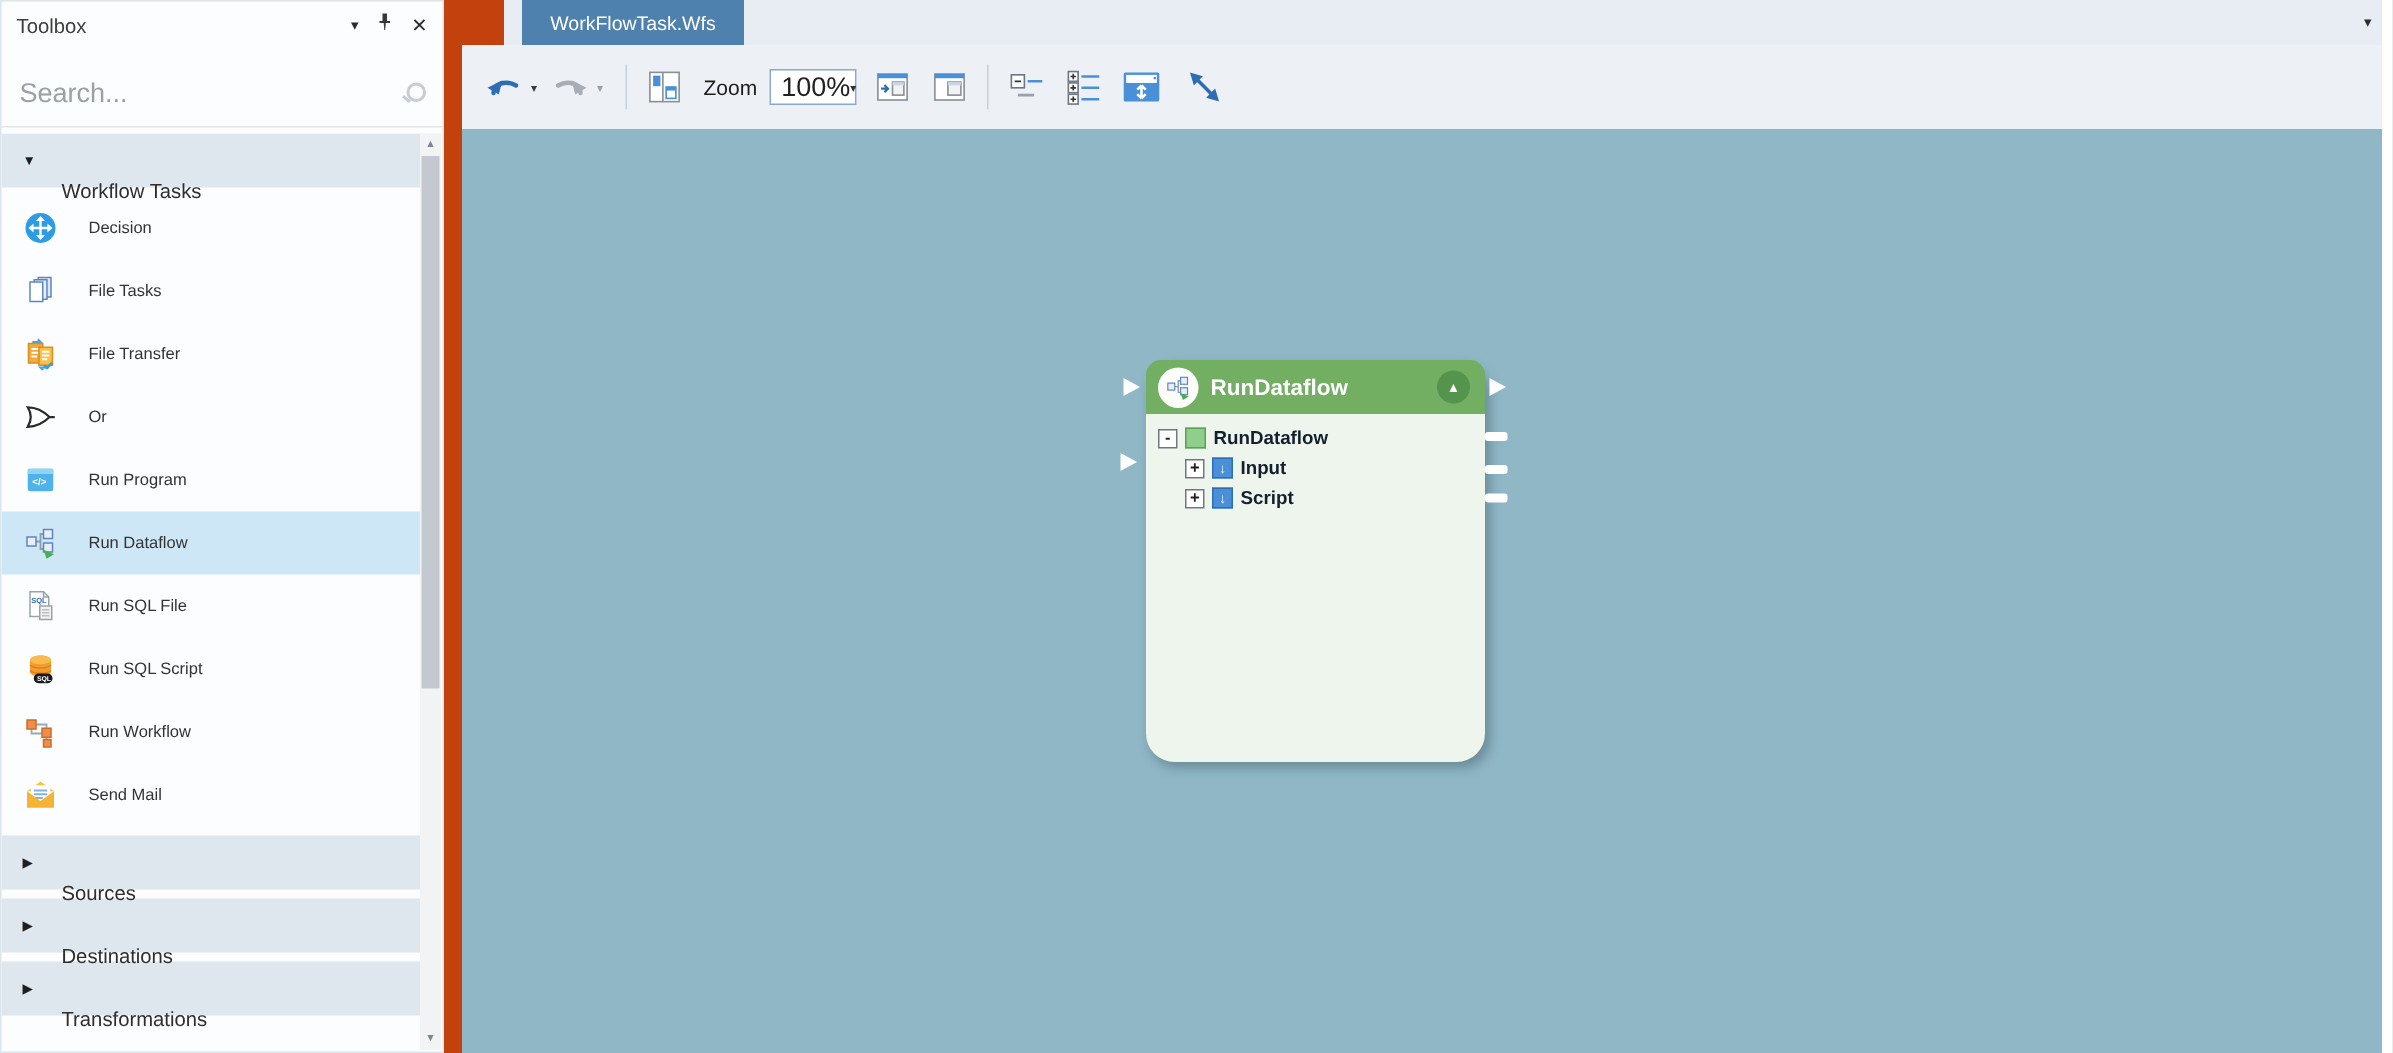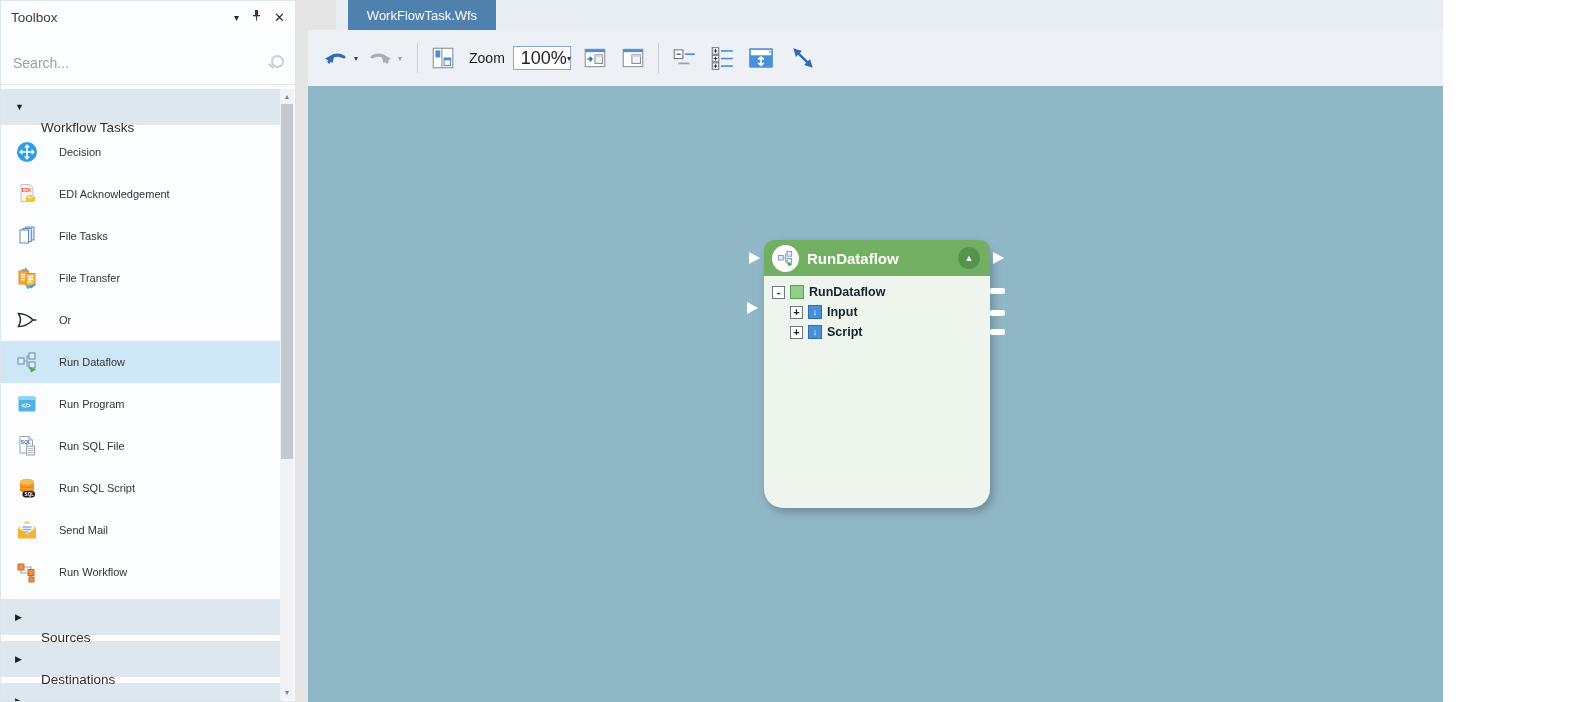--- a/index.html
+++ b/index.html
@@ -1,32 +1,32 @@
 <!DOCTYPE html>
 <html><head>
 <meta charset="utf-8">
 <style>
   * { margin:0; padding:0; box-sizing:border-box; }
   html,body { background:#fff; }
   body { font-family:"Liberation Sans","DejaVu Sans",sans-serif; }
-  .app { position:relative; width:1443px; height:702px; background:#e5e5e5; overflow:hidden;padding-left:41px; }
+  .app { position:relative; width:1588px; height:702px; background:#c2410c; overflow:hidden;padding-left:41px; }
 
   
   .toolbox { position:absolute; left:0; top:0; width:296px; height:702px;
              background:#fcfdfe; border:1px solid #dce4ec; }
   .tb-header { position:absolute; left:0; top:0; width:100%; height:32px;
                display:flex; align-items:center; padding:0 10px; }
   .tb-title { font-size:13.5px; color:#3d3d3d; flex:1; }
   .tb-header-icons { display:flex; align-items:center; gap:12px; color:#2b2b2b; }
   .tb-caret { font-size:10px; }
   .tb-close { font-size:13px; font-weight:bold; }
   .tb-search { position:absolute; left:0; top:40px; width:100%; height:44px;
                border-bottom:1px solid #e2e6ea; display:flex; align-items:center; padding:0 12px; }
   .tb-search input { flex:1; border:none; outline:none; background:transparent;
-                     font-size:14px; color:#555; font-family:inherit; }
+                     font-size:18px; color:#555; font-family:inherit; }
   .tb-search input::placeholder { color:#9aa0a6; }
   .search-glyph { width:15px; height:15px; position:relative; opacity:.55; }
   .search-glyph::before { content:""; position:absolute; left:3px; top:0; width:9px; height:9px;
                           border:2px solid #9aa7b2; border-radius:50%; }
   .search-glyph::after { content:""; position:absolute; left:0; top:10px; width:6px; height:2px;
                          background:#9aa7b2; transform:rotate(40deg); }
   .tb-body { position:absolute; left:0; top:88px; width:281px; bottom:0; overflow:hidden; }
   .tb-cat { height:36px; background:#dee6ee; display:flex; align-items:center;
             padding-left:14px; gap:16px; margin-bottom:6px; }
   .tb-cat .tri { font-size:9px; color:#1f1f1f; width:10px; }
@@ -129,31 +129,20 @@
         <span class="ico">
           <svg viewBox="0 0 22 22" width="22" height="22">
             <circle cx="11" cy="11" r="10" fill="#2d9ce3"></circle>
             <path d="M10.2 6h1.6v10h-1.6zM6 10.2h10v1.6H6z" fill="#fff"></path>
             <path d="M11 3 l3 3.4H8zM11 19 l-3-3.4h6zM3 11 l3.4-3v6zM19 11 l-3.4 3V8z" fill="#fff"></path>
           </svg>
         </span>
         <span class="item-label">Decision</span>
       </div>
 
-      <div class="tb-item">
-        <span class="ico">
-          <svg viewBox="0 0 22 22" width="22" height="22">
-            <path d="M5 1.5h9l3 3v14H5z" fill="#f4f2ee" stroke="#c9c4ba"></path>
-            <text x="5.5" y="9" font-size="5.5" font-weight="bold" fill="#d94f3d">EDI</text>
-            <rect x="10" y="12" width="9" height="6.5" fill="#f6c437"></rect>
-            <path d="M10 12l4.5 3 4.5-3" stroke="#fff" fill="none"></path>
-          </svg>
-        </span>
-        <span class="item-label">EDI Acknowledgement</span>
-      </div>
 
       <div class="tb-item">
         <span class="ico">
           <svg viewBox="0 0 22 22" width="22" height="22">
             <rect x="9.5" y="2" width="8.5" height="13" fill="#dfe9f6" stroke="#5c86c0"></rect>
             <rect x="6.8" y="3.5" width="8.5" height="13" fill="#e9f1fa" stroke="#5c86c0"></rect>
             <rect x="4" y="5" width="8.5" height="13" fill="#fff" stroke="#5c86c0"></rect>
           </svg>
         </span>
         <span class="item-label">File Tasks</span>
@@ -178,47 +167,47 @@
       <div class="tb-item">
         <span class="ico">
           <svg viewBox="0 0 22 22" width="22" height="22">
             <path d="M2.5 4.5q4 6.5 0 13 8 0 14.5-6.5Q10.5 4.5 2.5 4.5z" fill="#fff" stroke="#2b2b2b" stroke-width="1.5"></path>
             <path d="M17 11h3.5" stroke="#2b2b2b" stroke-width="1.5"></path>
           </svg>
         </span>
         <span class="item-label">Or</span>
       </div>
 
+      <div class="tb-item">
+        <span class="ico">
+          <svg viewBox="0 0 22 22" width="22" height="22">
+            <rect x="2.5" y="3.5" width="17" height="15" rx="1.5" fill="#4db3ea"></rect>
+            <rect x="2.5" y="3.5" width="17" height="3.5" fill="#8fd4f5"></rect>
+            <text x="5.5" y="14.5" font-size="6.5" font-weight="bold" fill="#fff">&lt;/&gt;</text>
+          </svg>
+        </span>
+        <span class="item-label">Run Program</span>
+      </div>
+
       <div class="tb-item selected">
         <span class="ico">
           <svg viewBox="0 0 22 22" width="22" height="22">
             <path d="M8 10h3V5h2M11 10v5h2" stroke="#8f9dab" stroke-width="1.2" fill="none"></path>
             <rect x="2" y="7" width="6" height="6" fill="#e8eef5" stroke="#5c86c0"></rect>
             <rect x="13" y="2" width="6" height="6" fill="#e8eef5" stroke="#5c86c0"></rect>
             <rect x="13" y="11" width="6" height="6" fill="#e8eef5" stroke="#5c86c0"></rect>
             <path d="M13 15.5l7 3-5 3z" fill="#47b04b"></path>
           </svg>
         </span>
         <span class="item-label">Run Dataflow</span>
       </div>
 
       <div class="tb-item">
         <span class="ico">
           <svg viewBox="0 0 22 22" width="22" height="22">
-            <rect x="2.5" y="3.5" width="17" height="15" rx="1.5" fill="#4db3ea"></rect>
-            <rect x="2.5" y="3.5" width="17" height="3.5" fill="#8fd4f5"></rect>
-            <text x="5.5" y="14.5" font-size="6.5" font-weight="bold" fill="#fff">&lt;/&gt;</text>
-          </svg>
-        </span>
-        <span class="item-label">Run Program</span>
-      </div>
-
-      <div class="tb-item">
-        <span class="ico">
-          <svg viewBox="0 0 22 22" width="22" height="22">
             <path d="M4 1.5h9l3.5 3.5v13H4z" fill="#fff" stroke="#9aa2ab"></path>
             <path d="M13 1.5v3.5h3.5" fill="none" stroke="#9aa2ab"></path>
             <text x="4.8" y="9" font-size="5" font-weight="bold" fill="#2f6db8">SQL</text>
             <rect x="10.5" y="11" width="8" height="9" fill="#f2f2f2" stroke="#9aa2ab"></rect>
             <path d="M12 13.5h5M12 15.5h5M12 17.5h5" stroke="#b9bfc6"></path>
           </svg>
         </span>
         <span class="item-label">Run SQL File</span>
       </div>
 
@@ -231,39 +220,39 @@
             <rect x="6.5" y="14" width="12.5" height="6.5" rx="3.2" fill="#1a1a1a"></rect>
             <text x="8.6" y="19" font-size="4.6" font-weight="bold" fill="#fff">SQL</text>
           </svg>
         </span>
         <span class="item-label">Run SQL Script</span>
       </div>
 
       <div class="tb-item">
         <span class="ico">
           <svg viewBox="0 0 22 22" width="22" height="22">
+            <path d="M5 9v3h10M15 12v5M8 6h7v6" stroke="#9aa7b5" stroke-width="1.2" fill="none"></path>
+            <rect x="2" y="3" width="6" height="6" fill="#ef8e4b" stroke="#d06a28"></rect>
+            <rect x="12" y="8.5" width="6" height="6" fill="#ef8e4b" stroke="#d06a28"></rect>
+            <rect x="13" y="16" width="5" height="5" fill="#ef8e4b" stroke="#d06a28"></rect>
+          </svg>
+        </span>
+        <span class="item-label">Run Workflow</span>
+      </div>
+
+      <div class="tb-item">
+        <span class="ico">
+          <svg viewBox="0 0 22 22" width="22" height="22">
             <path d="M2 8.5 11 2l9 6.5z" fill="#f6c437"></path>
             <rect x="4.5" y="4.5" width="13" height="10.5" fill="#fff"></rect>
             <path d="M6.5 8h9M6.5 10.5h9M6.5 13h6" stroke="#7fb3e8" stroke-width="1.4"></path>
             <path d="M2 8.5v11h18v-11l-9 6.5z" fill="#f5b331"></path>
           </svg>
         </span>
         <span class="item-label">Send Mail</span>
-      </div>
-
-      <div class="tb-item">
-        <span class="ico">
-          <svg viewBox="0 0 22 22" width="22" height="22">
-            <path d="M5 9v3h10M15 12v5M8 6h7v6" stroke="#9aa7b5" stroke-width="1.2" fill="none"></path>
-            <rect x="2" y="3" width="6" height="6" fill="#ef8e4b" stroke="#d06a28"></rect>
-            <rect x="12" y="8.5" width="6" height="6" fill="#ef8e4b" stroke="#d06a28"></rect>
-            <rect x="13" y="16" width="5" height="5" fill="#ef8e4b" stroke="#d06a28"></rect>
-          </svg>
-        </span>
-        <span class="item-label">Run Workflow</span>
       </div>
 
       <div class="tb-cat" style="margin-top:6px;">
         <span class="tri">▶</span>
         <span class="cat-label">Sources</span>
       </div>
       <div class="tb-cat">
         <span class="tri">▶</span>
         <span class="cat-label">Destinations</span>
       </div>

